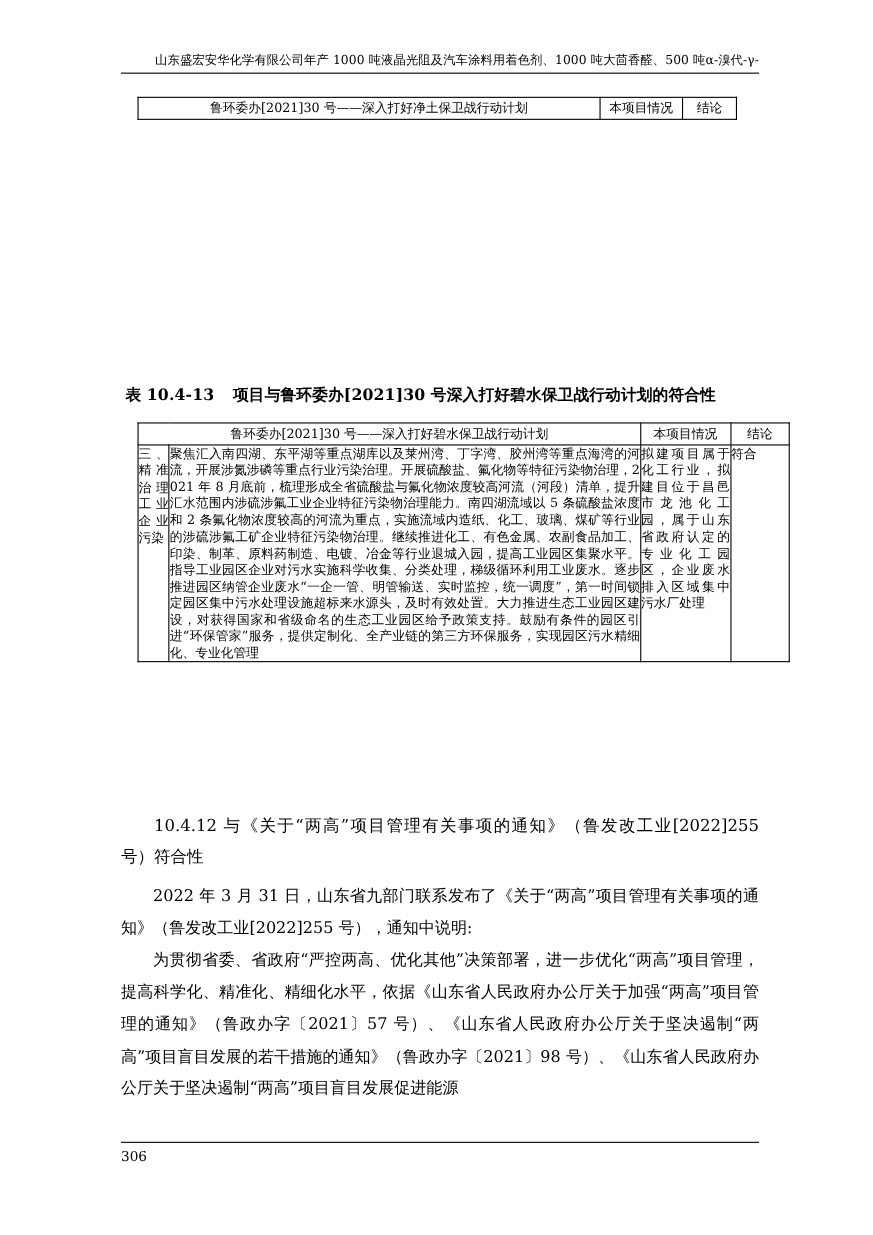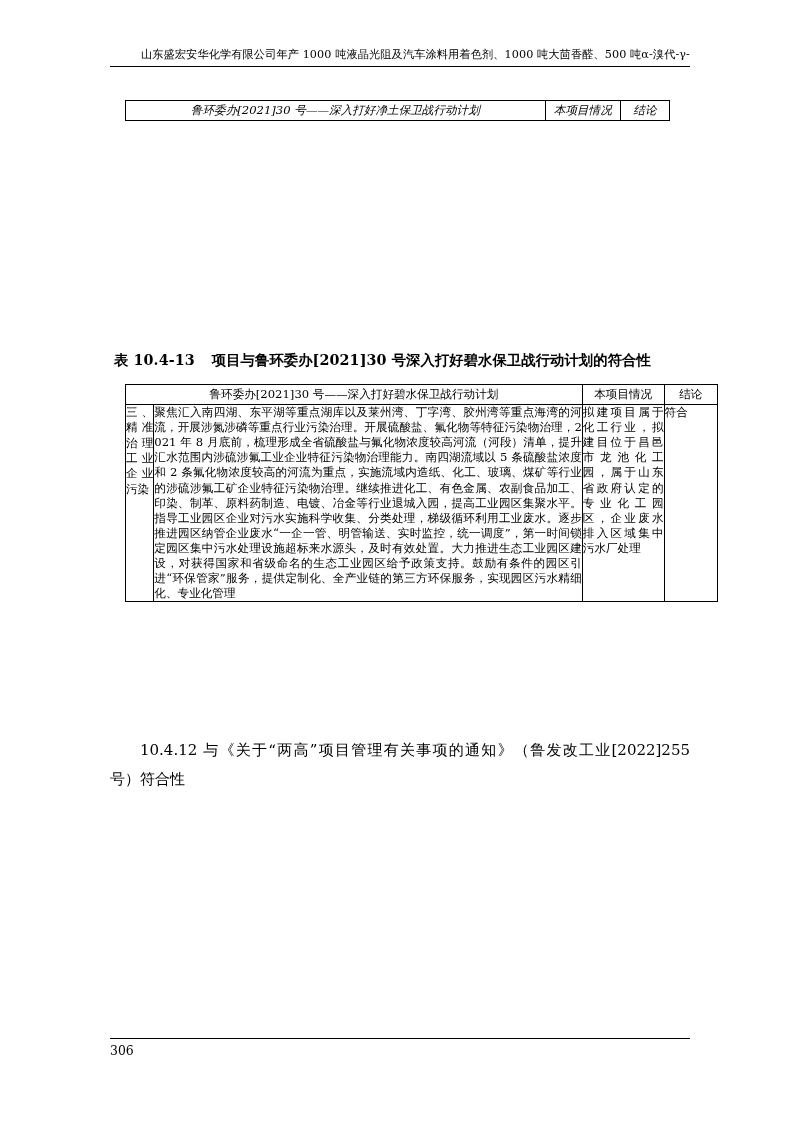--- a/index.html
+++ b/index.html
@@ -71,23 +71,22 @@
     padding: 1px 0.5px 1px 0.5px;
   }
   .indent2 {
     text-indent: 2em;
   }
 
   
   #table-one-wrap {
     position: absolute;
     left: 125px;
-    top: 100px;
+    top: 88px;
     width: 537px;
-    font-style: italic;
   }
   #table-one { width: 545px; }
   #table-one .col-main  { width: 419px; }
   #table-one .col-proj  { width: 75px;  }
   #table-one .col-concl { width: 49px;  }
 
   
   .tbl-caption {
     position: absolute;
     font-weight: bold;
@@ -225,17 +224,19 @@
           <td class="cell-pad">聚焦汇入南四湖、东平湖等重点湖库以及莱州湾、丁字湾、胶州湾等重点海湾的河流，开展涉氮涉磷等重点行业污染治理。开展硫酸盐、氟化物等特征污染物治理，2021 年 8 月底前，梳理形成全省硫酸盐与氟化物浓度较高河流（河段）清单，提升汇水范围内涉硫涉氟工业企业特征污染物治理能力。南四湖流域以 5 条硫酸盐浓度和 2 条氟化物浓度较高的河流为重点，实施流域内造纸、化工、玻璃、煤矿等行业的涉硫涉氟工矿企业特征污染物治理。继续推进化工、有色金属、农副食品加工、印染、制革、原料药制造、电镀、冶金等行业退城入园，提高工业园区集聚水平。指导工业园区企业对污水实施科学收集、分类处理，梯级循环利用工业废水。逐步推进园区纳管企业废水“一企一管、明管输送、实时监控，统一调度”，第一时间锁定园区集中污水处理设施超标来水源头，及时有效处置。大力推进生态工业园区建设，对获得国家和省级命名的生态工业园区给予政策支持。鼓励有条件的园区引进“环保管家”服务，提供定制化、全产业链的第三方环保服务，实现园区污水精细化、专业化管理</td>
           <td class="cell-pad mid-center">拟建项目属于化工行业，拟建目位于昌邑市龙池化工园，属于山东省政府认定的专业化工园区，企业废水排入区域集中污水厂处理</td>
           <td class="cell-pad mid-center">符合</td>
         </tr>
       </tbody>
     </table>
   </div>
 
   <div class="sec-heading" id="sec-10-4-12">10.4.12  与《关于“两高”项目管理有关事项的通知》（鲁发改工业[2022]255 号）符合性</div>
 
+  <div class="body-para" id="para-1">2022 年 3 月 31 日，山东省九部门联系发布了《关于“两高”项目管理有关事项的通知》（鲁发改工业[2022]255 号），通知中说明:</div>
+  <div class="body-para" id="para-2">为贯彻省委、省政府“严控两高、优化其他”决策部署，进一步优化“两高”项目管理，提高科学化、精准化、精细化水平，依据《山东省人民政府办公厅关于加强“两高”项目管理的通知》（鲁政办字〔2021〕57 号）、《山东省人民政府办公厅关于坚决遏制“两高”项目盲目发展的若干措施的通知》（鲁政办字〔2021〕98 号）、《山东省人民政府办公厅关于坚决遏制“两高”项目盲目发展促进能源</div>
 
   <div class="footer-rule"></div>
   <div class="footer-num">306</div>
 
 </div>
 
 </body></html>

